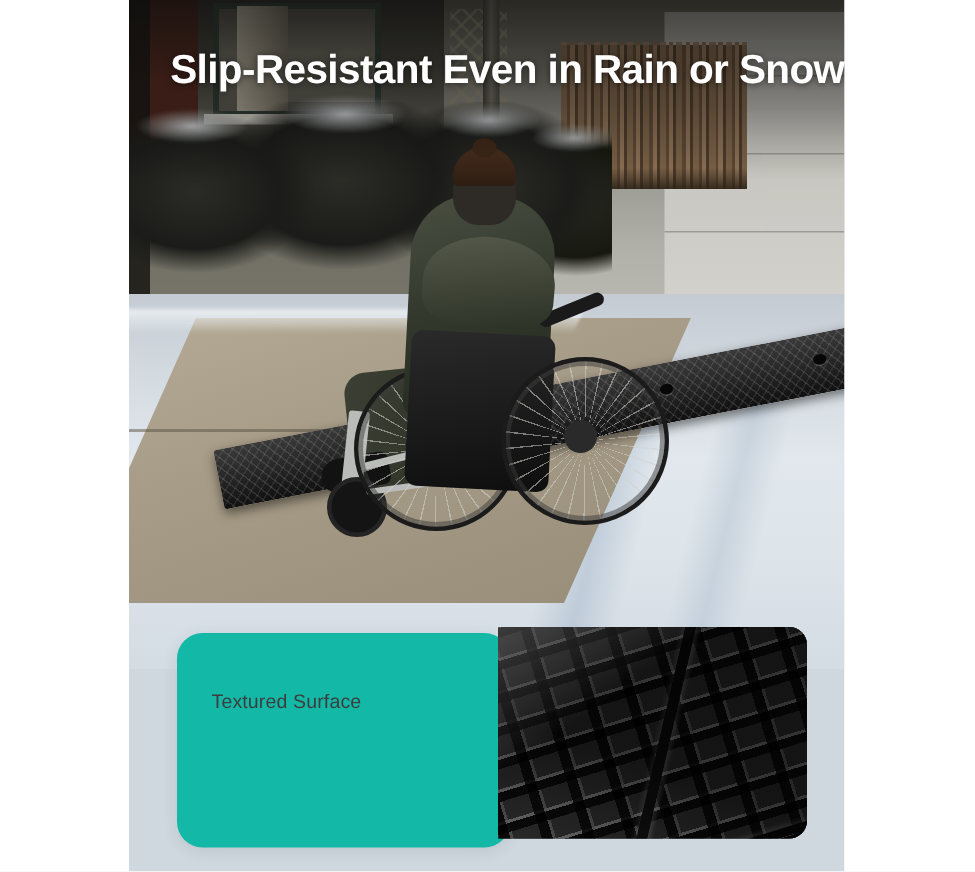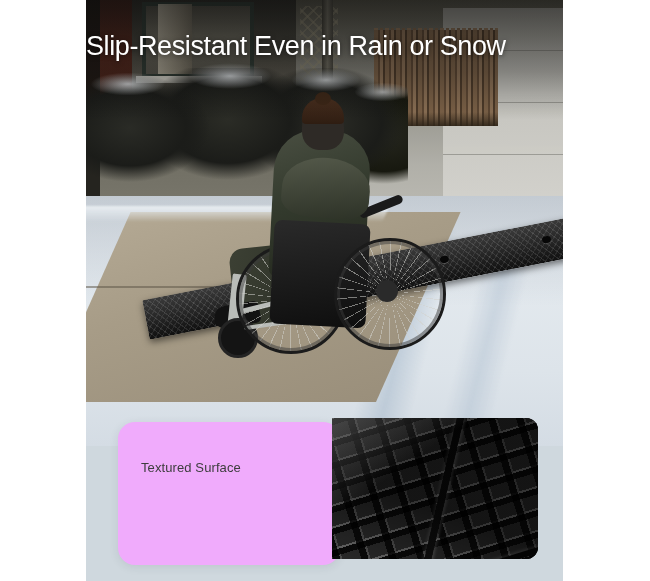--- a/index.html
+++ b/index.html
@@ -319,36 +319,36 @@
     position: absolute;
     left: 0; top: 0; width: 100%; height: 120px;
     background: linear-gradient(180deg, rgba(10,10,10,.58) 0%, rgba(10,10,10,.30) 60%, rgba(10,10,10,0) 100%);
   }
 
   
   #headline {
     position: absolute;
     left: 86px; top: 29px;
     width: 477px;
-    text-align: left;
+    text-align: right;
     color: #ffffff;
     font-size: 27px;
-    font-weight: normal;
+    font-weight: bold;
     letter-spacing: -0.4px;
     line-height: 34px;
     text-shadow: 0 1px 5px rgba(0,0,0,.55);
     font-family: "Liberation Sans", sans-serif;
   }
 
   
   #info-card {
     position: absolute;
     left: 118px; top: 422px;
     width: 222px; height: 143px;
-    background: #f0abfc;
+    background: #14b8a6;
     border-radius: 17px;
     box-shadow: 0 2px 10px rgba(40,50,60,.10);
     z-index: 5;
   }
   #card-eyebrow {
     position: absolute;
     left: 23px; top: 38px;
     font-size: 13px;
     color: #3d3d3d;
     letter-spacing: .1px;

